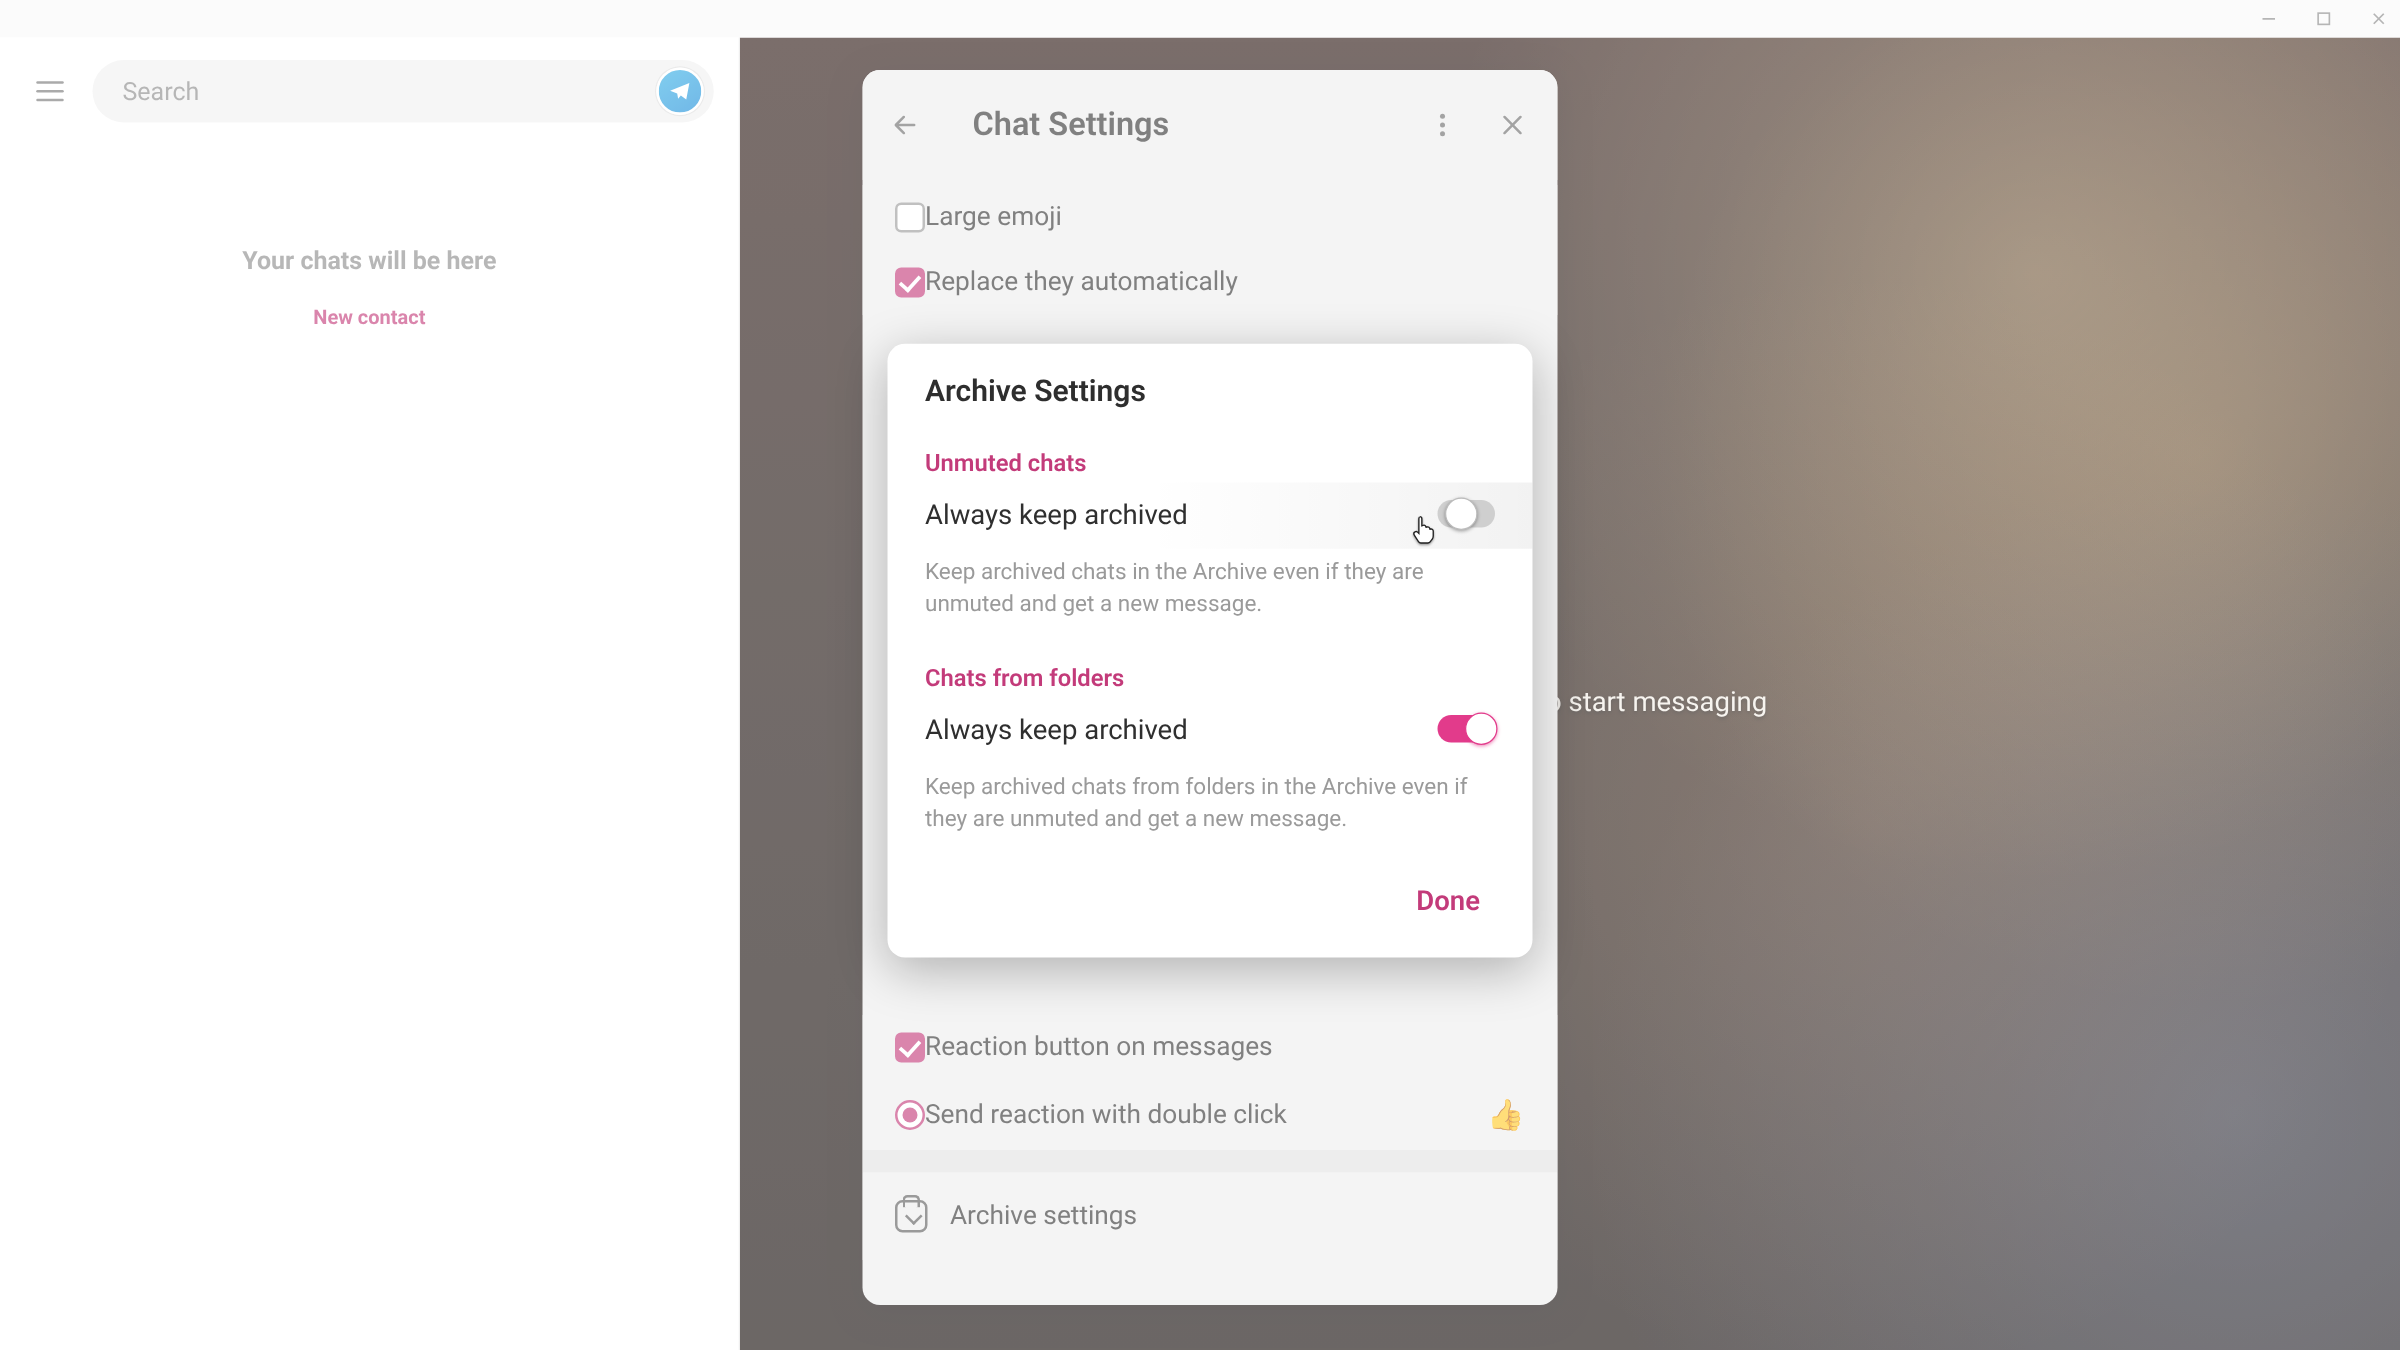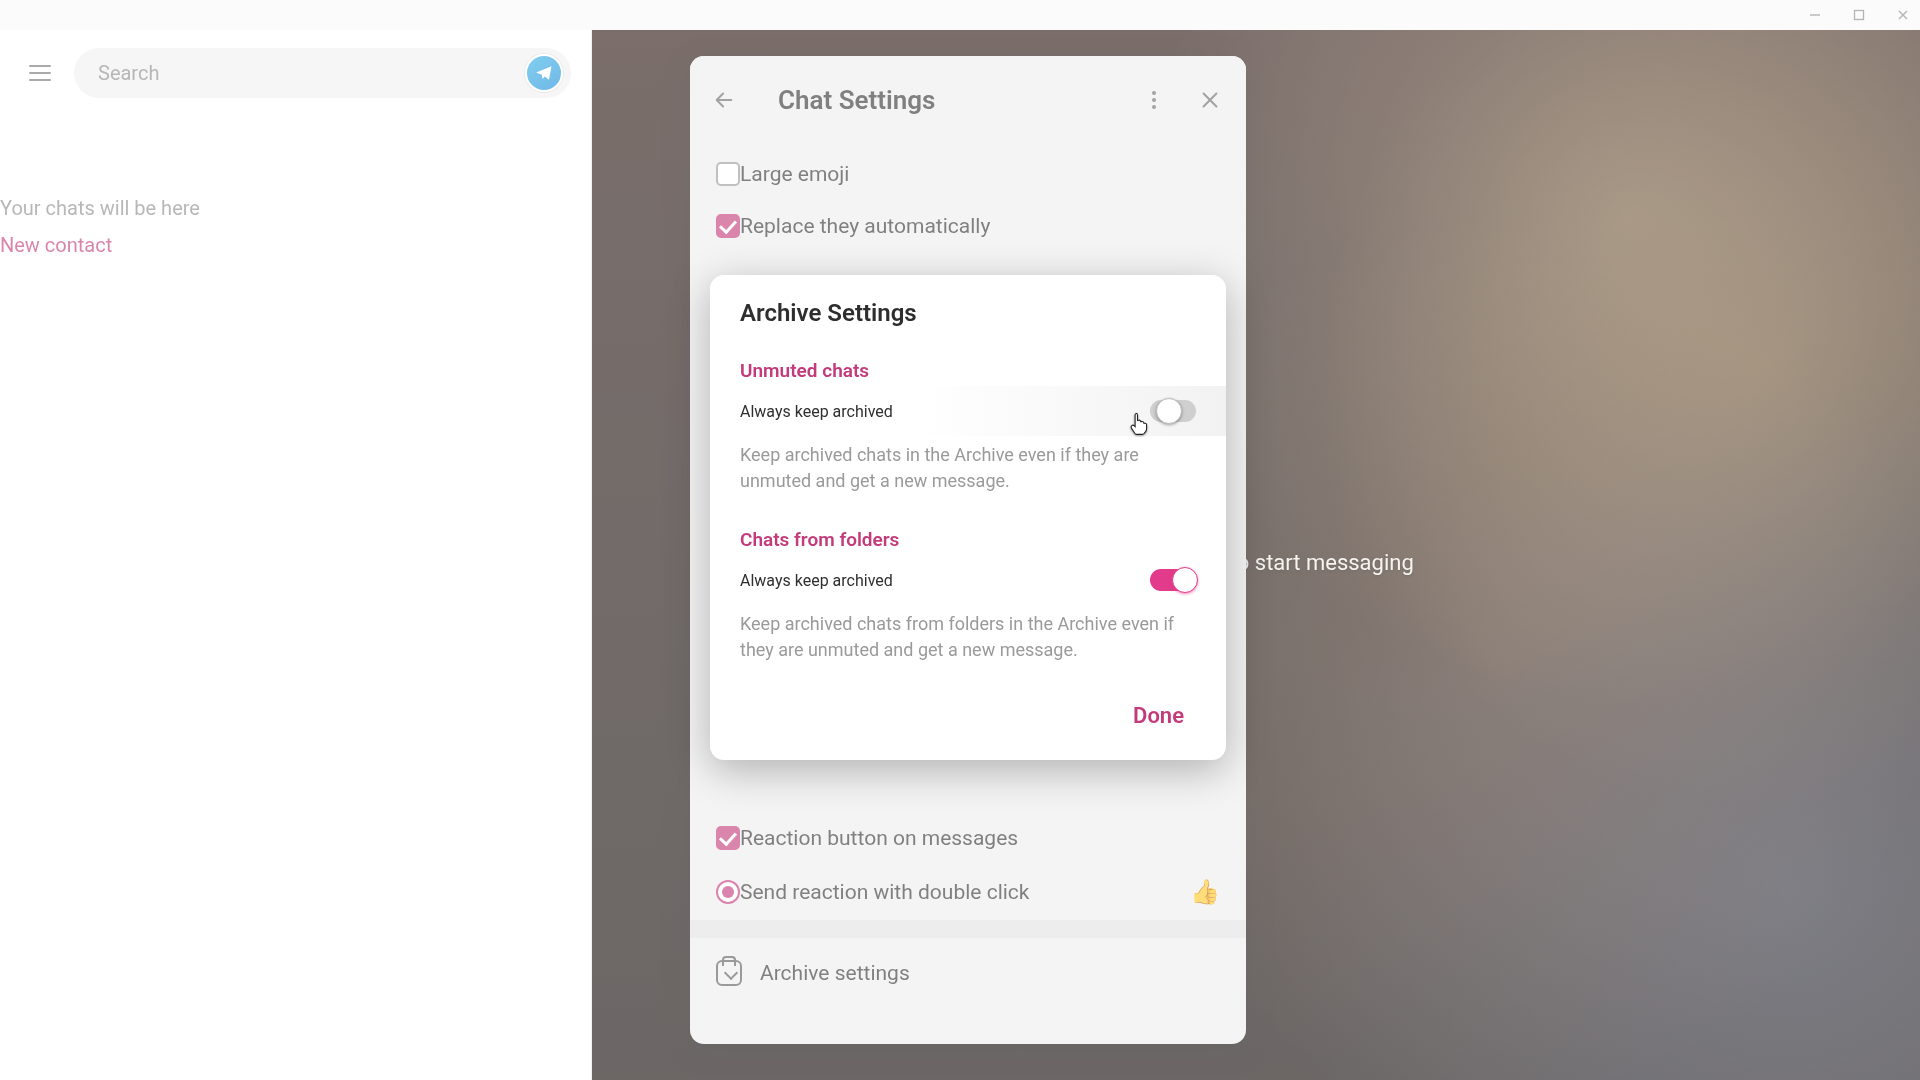--- a/index.html
+++ b/index.html
@@ -15,23 +15,23 @@
   .sidebar { width: 592px; background:#fff; border-right:1px solid #e6e6e6; display:flex; flex-direction:column; }
   .sidebar-top { display:flex; align-items:center; gap:14px; padding: 18px 20px 18px 20px; }
   .hamburger { width:40px; height:40px; display:flex; flex-direction:column; justify-content:center; gap:5px; align-items:center; cursor:pointer; border-radius:50%; }
   .hamburger span { display:block; width:22px; height:2px; background:#777; border-radius:2px; }
   .search-wrap { flex:1; position:relative; }
   .search-input { width:100%; height:50px; border-radius:25px; border:none; background:#f1f1f1; padding:0 60px 0 24px; font-size:20px; color:#555; }
   .search-input::placeholder { color:#8a8a8a; }
   .search-logo { position:absolute; right:8px; top:6px; width:38px; height:38px; border-radius:50%; background:linear-gradient(145deg,#34b0e6,#1a8cd8); display:flex; align-items:center; justify-content:center; border:2px solid #fff; box-shadow:0 0 0 1px rgba(0,0,0,.08); }
   .search-logo svg { width:20px; height:20px; fill:#fff; }
 
-  .sidebar-empty { flex:1; display:flex; flex-direction:column; padding-top:80px; gap:13px; }
+  .sidebar-empty { flex:1; display:flex; flex-direction:column; align-items:center; padding-top:80px; gap:24px;font-weight:bold; }
   .sidebar-empty .msg { color:#8c8c8c; font-size:20px; }
-  .sidebar-empty .new-contact { color:#c33b7a; font-size:20px; cursor:pointer; }
+  .sidebar-empty .new-contact { color:#c33b7a; font-size:16px; cursor:pointer; }
 
   .content { flex:1; position:relative; overflow:hidden; }
   .bg { position:absolute; inset:0; background:
       radial-gradient(circle at 78% 18%, rgba(255,220,150,.28), transparent 36%),
       radial-gradient(circle at 88% 32%, rgba(255,190,100,.22), transparent 32%),
       linear-gradient(180deg,#2a1511 0%, #1e120e 42%, #120a08 100%);
   }
   .bg::after { content:""; position:absolute; inset:0;
      background:
         radial-gradient(circle at 68% 60%, rgba(220,150,90,.18), transparent 40%),
@@ -69,21 +69,21 @@
   .reaction-emoji { margin-left:auto; font-size:24px; }
 
   
   .overlay { position:absolute; inset:0; background:rgba(255,255,255,.38); }
 
   
   .modal { position:absolute; left:710px; top:275px; width:516px; background:#fff; border-radius:14px; box-shadow:0 10px 40px rgba(0,0,0,.28); z-index:50; overflow:hidden; }
   .modal-header { padding:24px 30px 18px 30px; }
   .modal-title { font-size:24px; font-weight:600; color:#2e2e2e; }
   .section-label { color:#c33b7a; font-weight:600; font-size:19px; padding: 14px 30px 4px 30px; }
-  .toggle-row { display:flex; align-items:center; justify-content:space-between; padding: 14px 30px; font-size:16px; color:#2f2f2f; position:relative; }
+  .toggle-row { display:flex; justify-content:space-between; padding: 14px 30px; font-size:22px; color:#2f2f2f; position:relative; }
   .toggle-row.hover { background:linear-gradient(90deg, rgba(0,0,0,0) 0%, rgba(0,0,0,0) 40%, rgba(0,0,0,.05) 100%); }
   .desc { color:#9a9a9a; font-size:18px; line-height:1.45; padding:6px 30px 20px 30px; }
 
   .switch { width:46px; height:22px; border-radius:12px; background:#cfcfcf; position:relative; transition:.15s; }
   .switch .knob { position:absolute; top:-2px; left:-2px; width:26px; height:26px; border-radius:50%; background:#fff; box-shadow:0 1px 3px rgba(0,0,0,.35); border:1px solid #cfcfcf; transition:.15s; }
   .switch.on { background:#e23b8b; }
   .switch.on .knob { left:22px; border-color:#e23b8b; background:#fff; box-shadow:0 1px 3px rgba(226,59,139,.6); }
   .switch.off.semi .knob { left:6px; border-color:#bcbcbc; }
 
   .cursor { position:absolute; width:26px; height:26px; pointer-events:none; }

